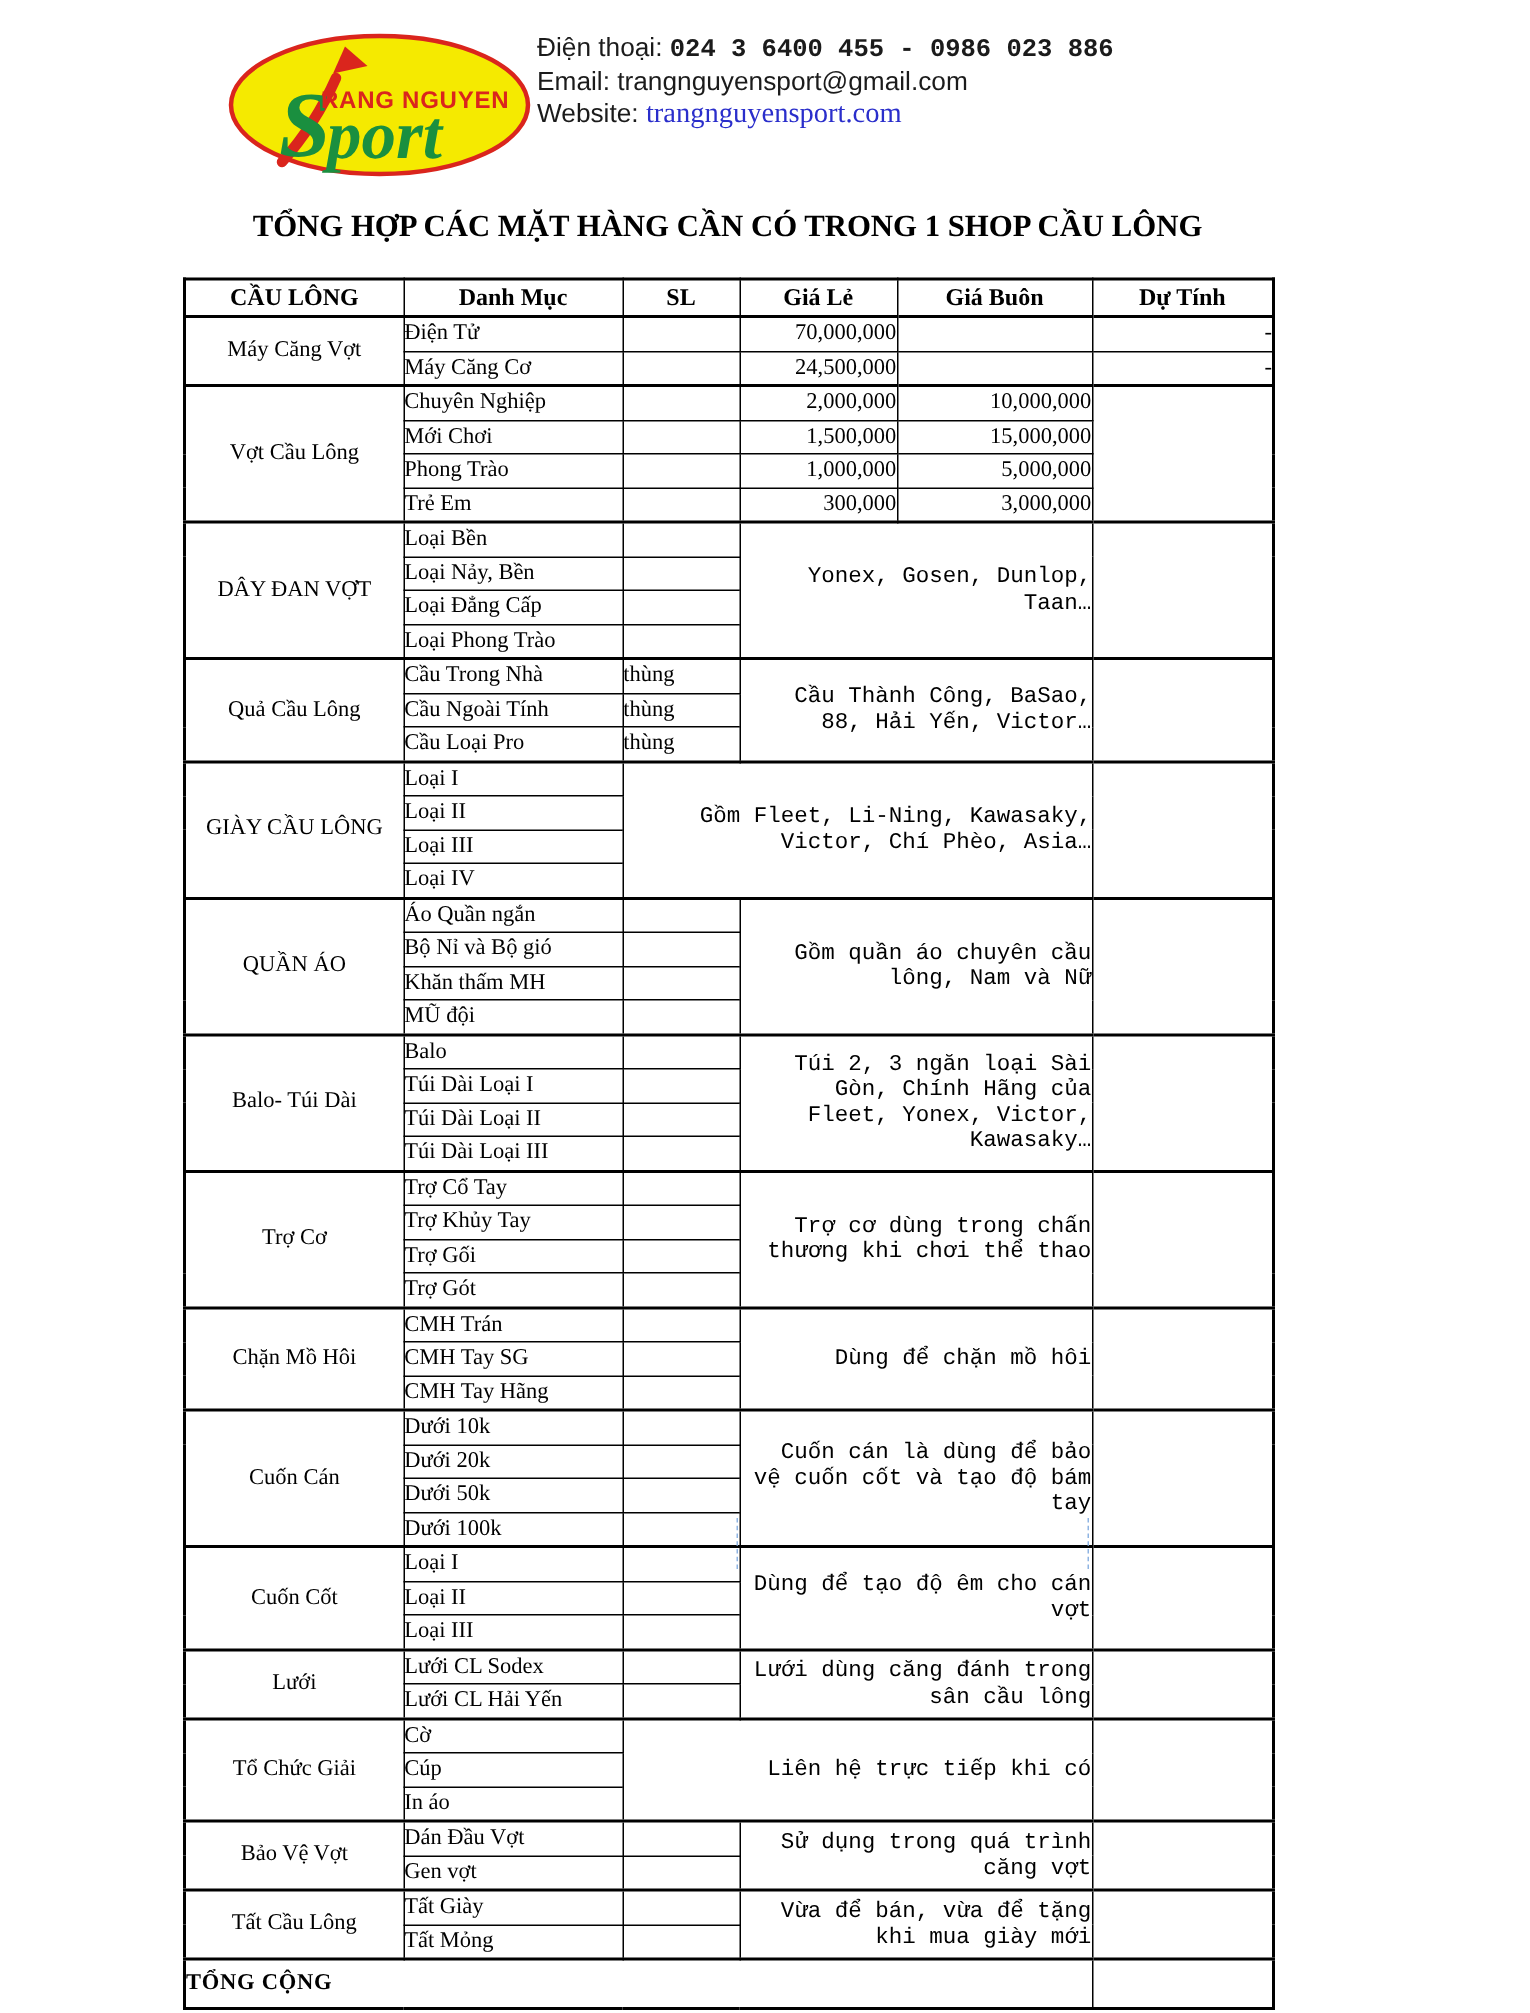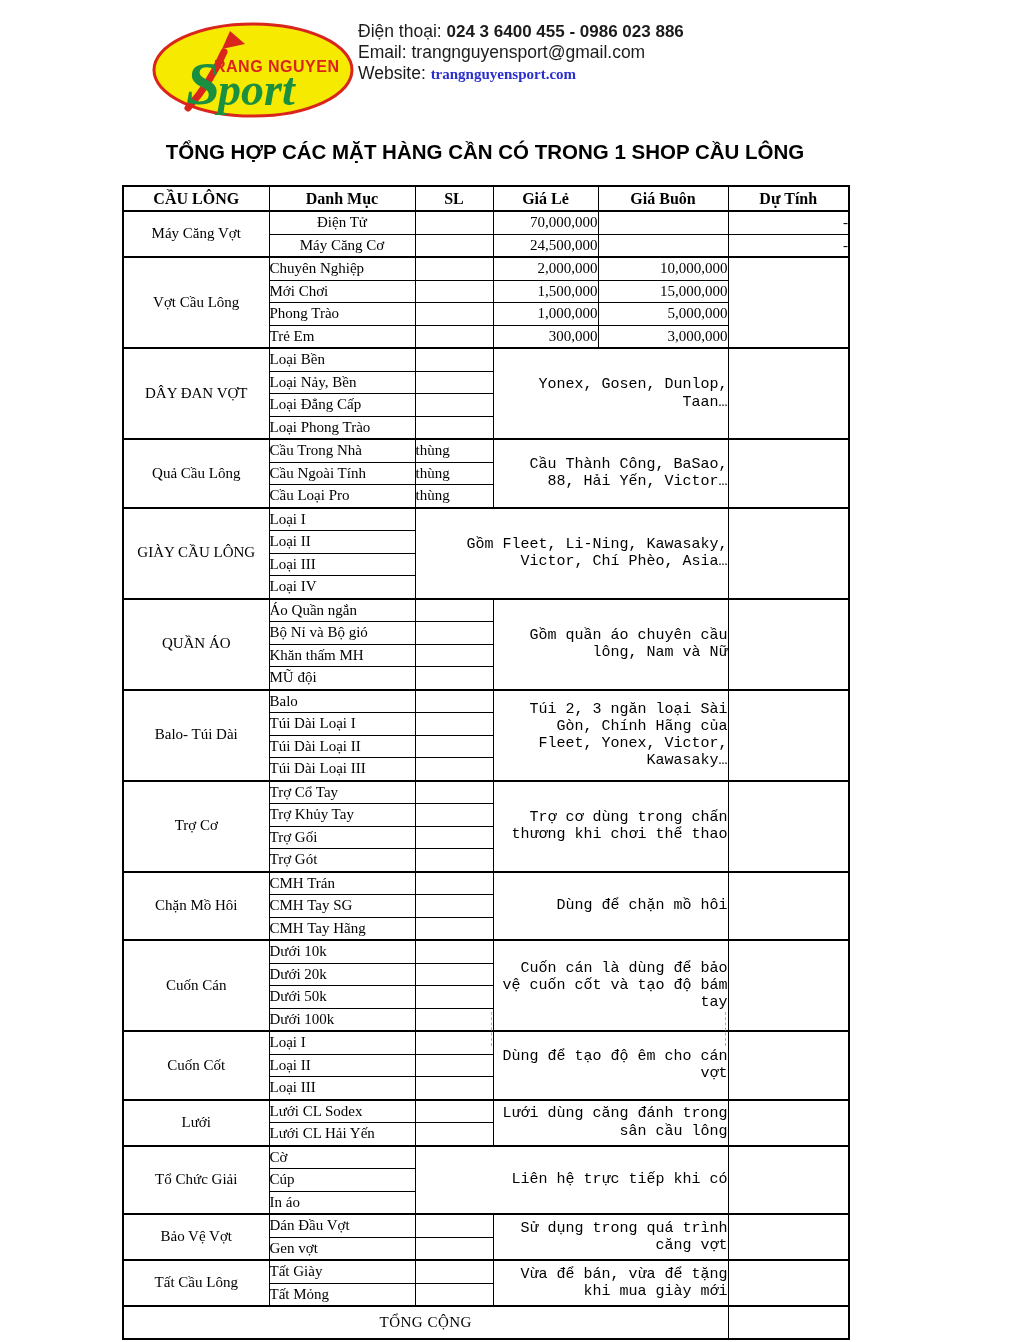--- a/index.html
+++ b/index.html
@@ -4,45 +4,45 @@
 <style>
   html,body{margin:0;padding:0;background:#fff;}
   .page{position:relative;width:1020px;height:1342px;background:#ffffff;overflow:hidden;
         font-family:"Liberation Serif","DejaVu Serif",serif;color:#000;}
 
   
   .logo{position:absolute;left:150px;top:20px;width:206px;height:100px;}
   .cblock{position:absolute;left:358px;top:21px;font-family:"Liberation Sans","DejaVu Sans",sans-serif;color:#1b1b1b;}
   .cname{font-size:24px;letter-spacing:1.2px;line-height:26px;margin-bottom:2px;white-space:nowrap;}
   .cline{font-size:17.5px;line-height:21px;white-space:nowrap;}
-  .phone-val{font-family:Liberation Sans, sans-serif;font-weight:bold;font-size:17px;}
-  .web-val{font-family:"Liberation Serif","DejaVu Serif",serif;font-weight:bold;font-size:15px;cursor:pointer;}
+  .phone-val{font-family:Liberation Mono, monospace;font-weight:bold;font-size:17px;}
+  .web-val{font-family:"Liberation Serif","DejaVu Serif",serif;font-weight:normal;font-size:19px;cursor:pointer;}
 
   
   .doc-title{position:absolute;left:122px;top:140px;width:726px;text-align:center;
-             font-family:Liberation Sans, sans-serif;font-weight:bold;
+             font-family:Liberation Serif, serif;font-weight:bold;
              font-size:20.5px;white-space:nowrap;color:#000;}
 
   
   table.main{position:absolute;left:122px;top:185px;width:726px;border-collapse:collapse;
              table-layout:fixed;border:2px solid #000;}
   table.main th,table.main td{border:1px solid #000;padding:0;overflow:hidden;vertical-align:middle;}
   table.main th{height:23px;font-size:16px;font-weight:bold;border-bottom:2px solid #000;}
   table.main td{height:21.5px;font-size:15px;line-height:1.15;}
   tr.gs > td{border-top:2px solid #000;}
   td.g{font-size:20px;text-align:center;line-height:1.12;}
   td.i{text-align:left;padding-left:8px;}
-  td.ic{text-align:center;margin-left:12px;}
+  td.ic{text-align:left;margin-left:12px;}
   td.s{font-size:14.5px;}
   td.n{text-align:right;padding-right:14px;}
   td.nb{text-align:right;padding-right:20px;}
   td.note{text-align:right;font-size:15px;line-height:1.35;padding:0 8px;font-family:Liberation Mono, monospace;}
   td.d{text-align:right;padding-right:30px;}
   tr.total td{height:31px;}
-  td.tot{font-weight:normal;font-size:17px;text-align:center;letter-spacing:.5px;}
+  td.tot{font-weight:bold;font-size:17px;text-align:left;letter-spacing:.5px;}
 
   
   .dash{position:absolute;width:0;height:34px;top:1012px;border-left:1px dashed #8eb4e3;}
   .dash.d1{left:491px;}
   .dash.d2{left:725px;}
 </style>
 </head>
 <body>
 
 <div class="page">

